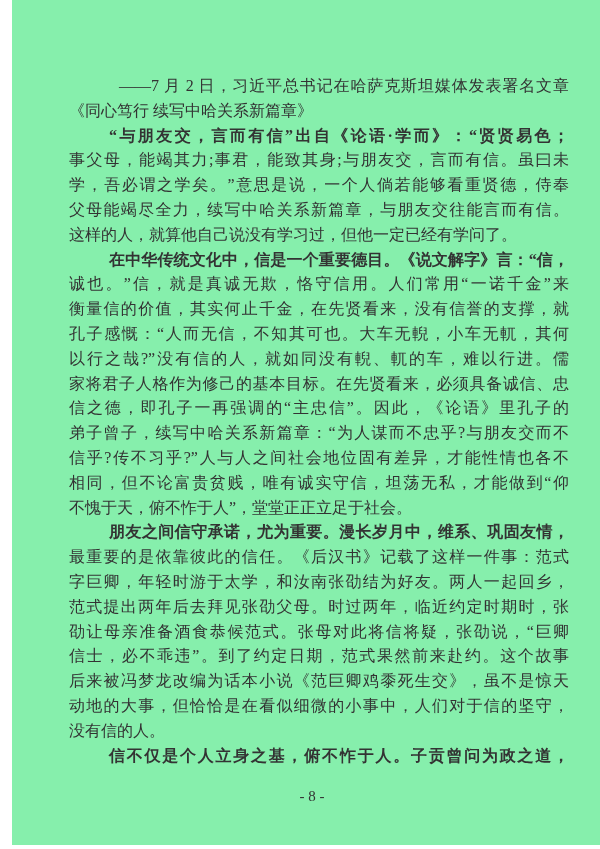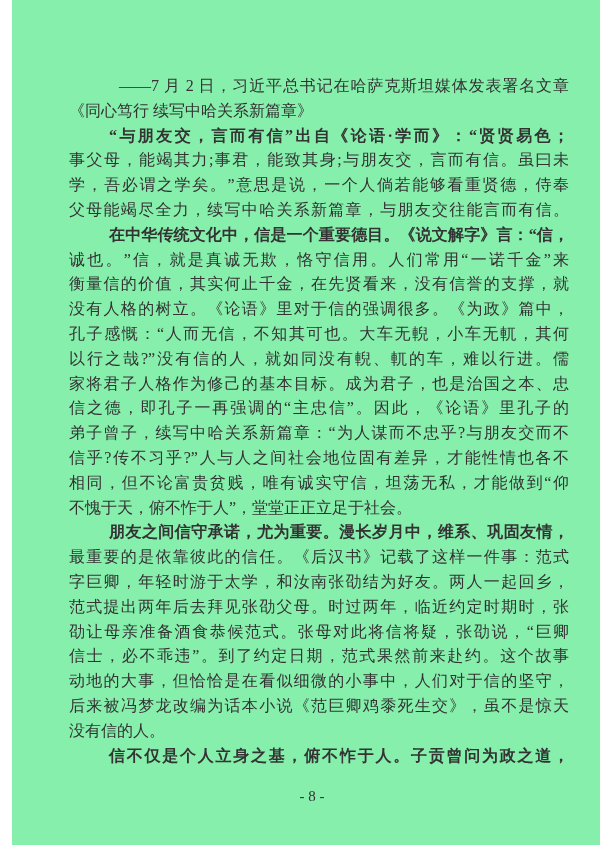--- a/index.html
+++ b/index.html
@@ -51,37 +51,37 @@
 <body>
 
 <div class="page">
   <div class="doc">
       <div class="line ind-attr">——7 月 2 日，习近平总书记在哈萨克斯坦媒体发表署名文章</div>
       <div class="line no-just">《同心笃行 续写中哈关系新篇章》</div>
       <div class="line ind-para">“与朋友交，言而有信”出自《论语·学而》：“贤贤易色；</div>
       <div class="line">事父母，能竭其力;事君，能致其身;与朋友交，言而有信。虽曰未</div>
       <div class="line">学，吾必谓之学矣。”意思是说，一个人倘若能够看重贤德，侍奉</div>
       <div class="line">父母能竭尽全力，续写中哈关系新篇章，与朋友交往能言而有信。</div>
+      <div class="line no-just">这样的人，就算他自己说没有学习过，但他一定已经有学问了。</div>
       <div class="line ind-para">在中华传统文化中，信是一个重要德目。《说文解字》言：“信，</div>
       <div class="line">诚也。”信，就是真诚无欺，恪守信用。人们常用“一诺千金”来</div>
       <div class="line">衡量信的价值，其实何止千金，在先贤看来，没有信誉的支撑，就</div>
-      <div class="line">没有人格的树立。《论语》里对于信的强调很多。《为政》篇中，</div>
       <div class="line">孔子感慨：“人而无信，不知其可也。大车无輗，小车无軏，其何</div>
       <div class="line">以行之哉?”没有信的人，就如同没有輗、軏的车，难以行进。儒</div>
-      <div class="line">家将君子人格作为修己的基本目标。成为君子，也是治国之本、忠</div>
+      <div class="line">家将君子人格作为修己的基本目标。在先贤看来，必须具备诚信、忠</div>
       <div class="line">信之德，即孔子一再强调的“主忠信”。因此，《论语》里孔子的</div>
       <div class="line">弟子曾子，续写中哈关系新篇章：“为人谋而不忠乎?与朋友交而不</div>
       <div class="line">信乎?传不习乎?”人与人之间社会地位固有差异，才能性情也各不</div>
       <div class="line">相同，但不论富贵贫贱，唯有诚实守信，坦荡无私，才能做到“仰</div>
       <div class="line no-just">不愧于天，俯不怍于人”，堂堂正正立足于社会。</div>
       <div class="line ind-para">朋友之间信守承诺，尤为重要。漫长岁月中，维系、巩固友情，</div>
       <div class="line">最重要的是依靠彼此的信任。《后汉书》记载了这样一件事：范式</div>
       <div class="line">字巨卿，年轻时游于太学，和汝南张劭结为好友。两人一起回乡，</div>
       <div class="line">范式提出两年后去拜见张劭父母。时过两年，临近约定时期时，张</div>
       <div class="line">劭让母亲准备酒食恭候范式。张母对此将信将疑，张劭说，“巨卿</div>
       <div class="line">信士，必不乖违”。到了约定日期，范式果然前来赴约。这个故事</div>
+      <div class="line">后来被冯梦龙改编为话本小说《范巨卿鸡黍死生交》，虽不是惊天</div>
       <div class="line">动地的大事，但恰恰是在看似细微的小事中，人们对于信的坚守，</div>
-      <div class="line">后来被冯梦龙改编为话本小说《范巨卿鸡黍死生交》，虽不是惊天</div>
       <div class="line no-just">没有信的人。</div>
       <div class="line ind-para">信不仅是个人立身之基，俯不怍于人。子贡曾问为政之道，</div>
     </div>
   <div class="footer">- 8 -</div>
 </div>
 
 </body></html>

